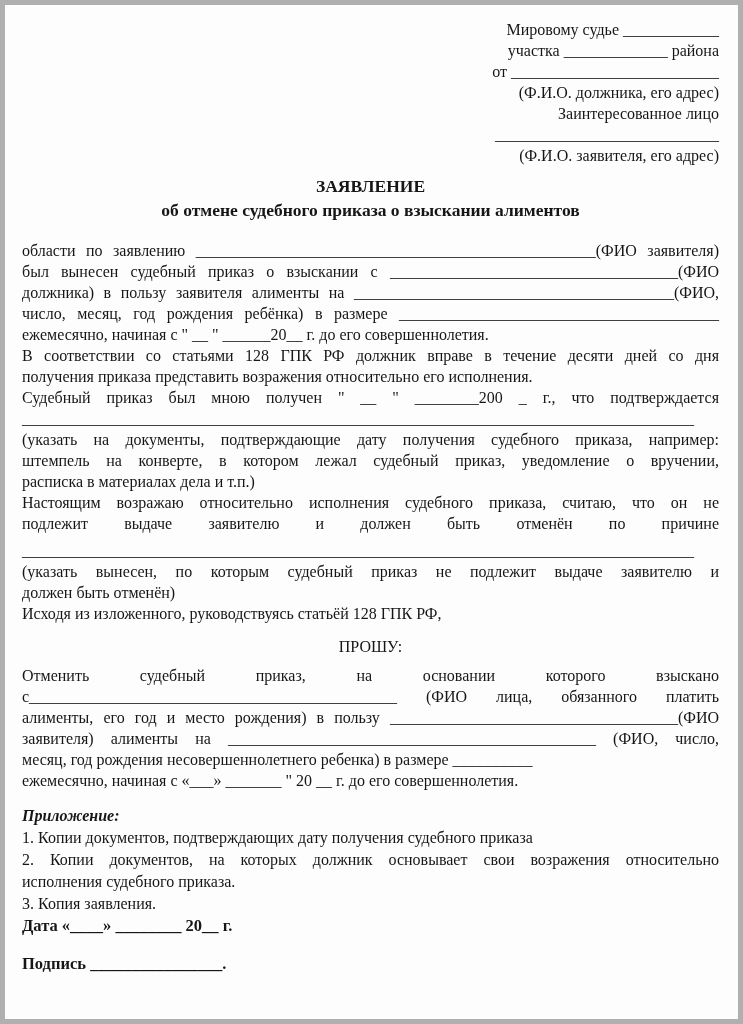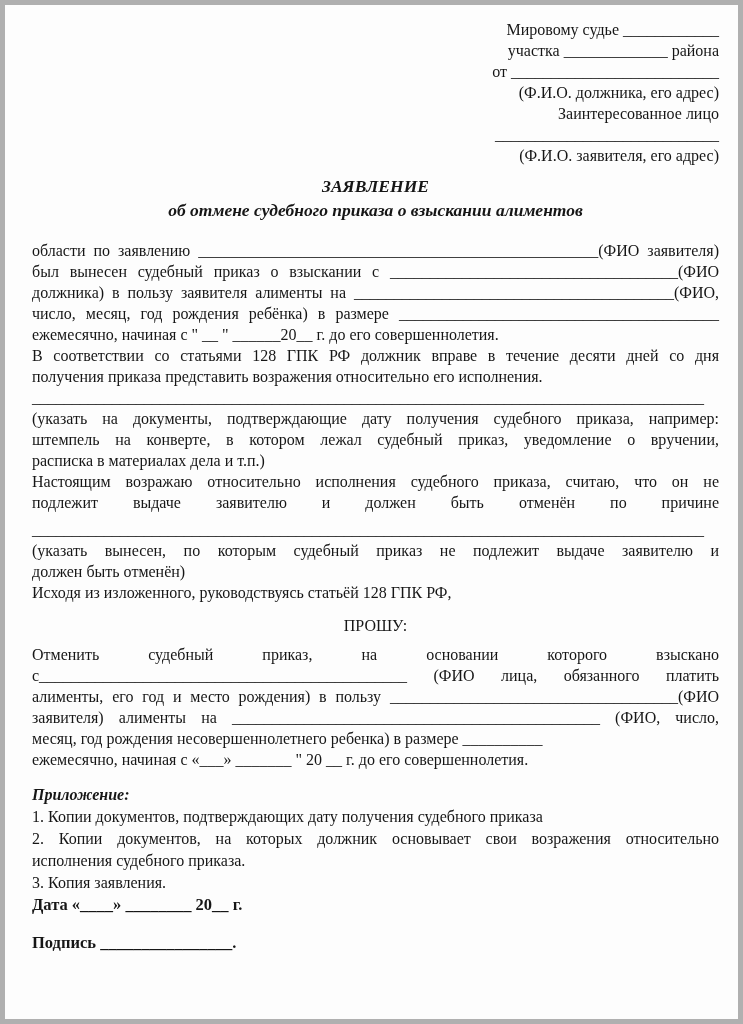--- a/index.html
+++ b/index.html
@@ -2,40 +2,39 @@
 <html><head>
 <meta charset="utf-8">
 <style>
   html,body { margin:0; padding:0; background:#e8e8e8; }
   .page {
     position:relative;
     width:743px; height:1024px;
     box-sizing:border-box;
     background:#fdfdfd;
     border:5px solid #b0b0b0;
-    padding:14px 19px 0 27px;
+    padding:14px 19px 0 17px;
     overflow:hidden;
     font-family:"Liberation Serif","DejaVu Serif",serif;
     color:#161616;
   }
   .hdr {
     width:262px;
     margin-left:auto;
     text-align:right;
     font-size:16px;
     line-height:21px;
   }
   .hdr .gap { }
   .title {
     text-align:center;
     font-weight:bold;
     font-size:17.5px;
     line-height:24px;
     margin-top:8px;
-    font-style:italic;
   }
   .doc { font-size:16px; line-height:21px; margin-top:18px; }
   .doc div { min-height:21px; }
   .jl { text-align:justify; text-align-last:justify; }
   .gap-top { margin-top:6px; }
   .center-h { text-align:center; font-size:16px; line-height:21px; margin-top:12px; margin-bottom:8px; }
   .doc2 { margin-top:0; }
   .appendix { font-size:16px; line-height:22px; margin-top:14px; }
   .appendix .head { font-weight:bold;font-style:italic; }
   .bold-line { font-weight:bold; font-size:16.5px; line-height:21px; }
@@ -63,20 +62,21 @@
   </div>
 
   <div class="doc">
     <div class="jl">области по заявлению __________________________________________________(ФИО заявителя)</div>
     <div class="jl">был вынесен судебный приказ о взыскании с ____________________________________(ФИО</div>
     <div class="jl">должника) в пользу заявителя алименты на ________________________________________(ФИО,</div>
     <div class="jl">число, месяц, год рождения ребёнка) в размере ________________________________________</div>
     <div>ежемесячно, начиная с " __ " ______20__ г. до его совершеннолетия.</div>
     <div class="jl">В соответствии со статьями 128 ГПК РФ должник вправе в течение десяти дней со дня</div>
     <div>получения приказа представить возражения относительно его исполнения.</div>
+    <div class="jl">Судебный приказ был мною получен " __ " ________200 _ г., что подтверждается</div>
     <div>____________________________________________________________________________________</div>
     <div class="jl">(указать на документы, подтверждающие дату получения судебного приказа, например:</div>
     <div class="jl">штемпель на конверте, в котором лежал судебный приказ, уведомление о вручении,</div>
     <div>расписка в материалах дела и т.п.)</div>
     <div class="jl">Настоящим возражаю относительно исполнения судебного приказа, считаю, что он не</div>
     <div class="jl">подлежит выдаче заявителю и должен быть отменён по причине</div>
     <div class="gap-top">____________________________________________________________________________________</div>
     <div class="jl">(указать вынесен, по которым судебный приказ не подлежит выдаче заявителю и</div>
     <div>должен быть отменён)</div>
     <div>Исходя из изложенного, руководствуясь статьёй 128 ГПК РФ,</div>

